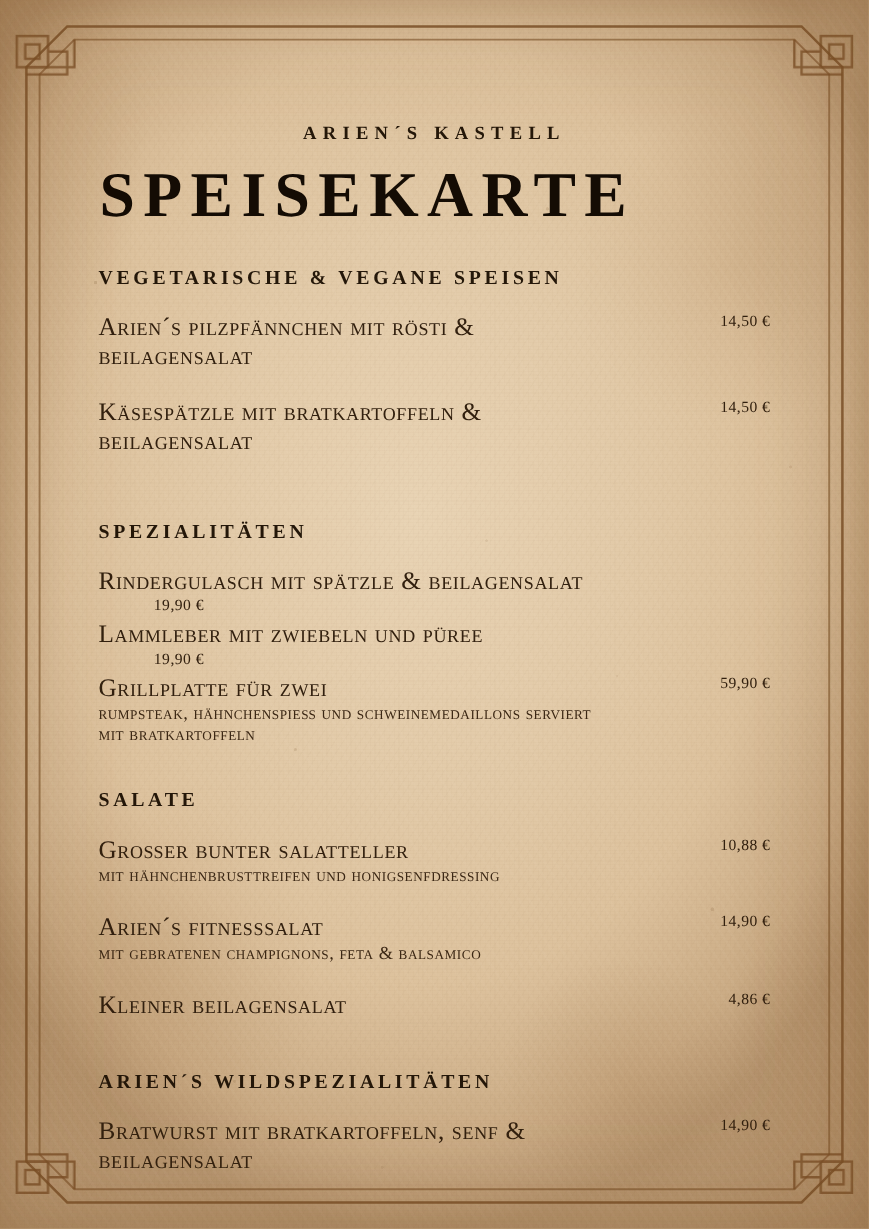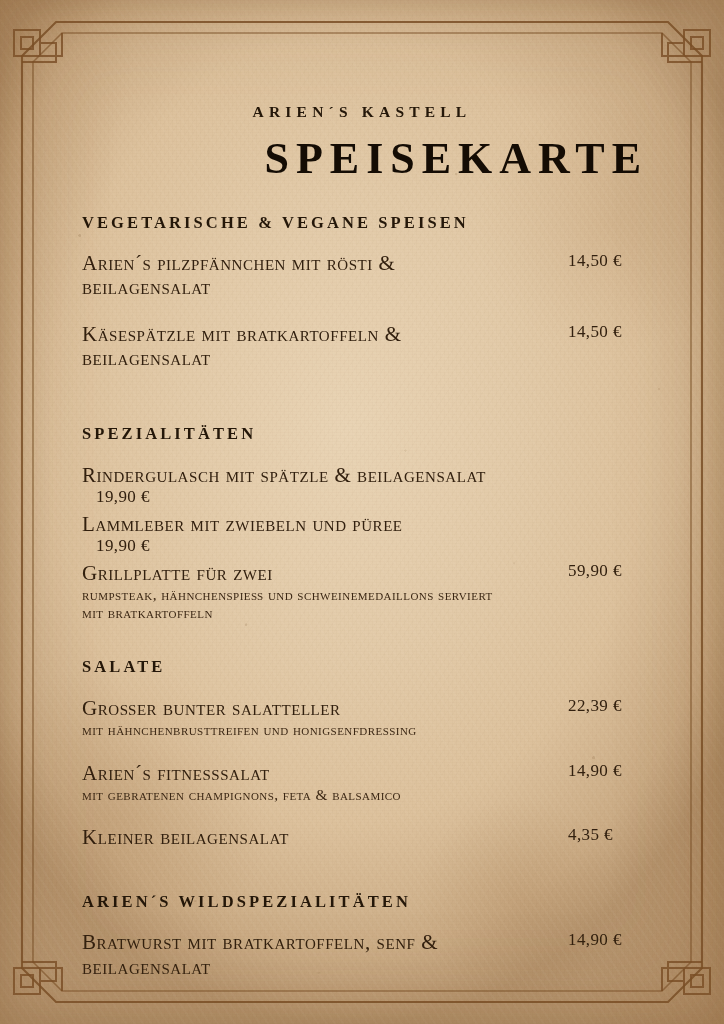--- a/index.html
+++ b/index.html
@@ -99,22 +99,22 @@
     text-align: center;
     font-size: 15.5px;
     letter-spacing: 5.2px;
     font-weight: 700;
     color: #241709;
     line-height: 1;
   }
   .title {
     margin: 0;
     padding-top: 17px;
-    text-align: right;
-    font-size: 44px;
+    text-align: left;
+    font-size: 53px;
     letter-spacing: 7px;
     font-weight: 700;
     color: #140c04;
     line-height: 1;
     text-indent: 7px;
   }
 
   .section {
     margin-top: 34px;
   }
@@ -160,22 +160,22 @@
     line-height: 1.14;
     color: #3b2714;
     font-variant: small-caps;
     text-transform: lowercase;
     margin-top: 1px;
   }
 
   .item-price {
     flex: 0 0 auto;
     min-width: 74px;
-    text-align: left;
-    font-size: 17px;
+    text-align: right;
+    font-size: 13px;
     letter-spacing: 0.4px;
     line-height: 1.16;
     color: #32200f;
     white-space: nowrap;
     padding-left: 14px;
   }
 </style>
 </head>
 <body>
 
@@ -271,34 +271,34 @@
     </div>
 
     <div class="section sec-salate">
       <div class="section-title">SALATE</div>
       <div class="items">
         <div class="item">
           <div class="item-text">
             <div class="item-name">Großer bunter salatteller</div>
             <div class="item-desc">mit Hähnchenbrusttreifen und Honigsenfdressing</div>
           </div>
-          <div class="item-price">22,39 €</div>
+          <div class="item-price">10,88 €</div>
         </div>
         <div class="item">
           <div class="item-text">
             <div class="item-name">Arien´s Fitnesssalat</div>
             <div class="item-desc">mit gebratenen Champignons, Feta &amp; Balsamico</div>
           </div>
           <div class="item-price">14,90 €</div>
         </div>
         <div class="item">
           <div class="item-text">
             <div class="item-name">Kleiner Beilagensalat</div>
           </div>
-          <div class="item-price">4,35 €</div>
+          <div class="item-price">4,86 €</div>
         </div>
       </div>
     </div>
 
     <div class="section sec-wild">
       <div class="section-title">ARIEN´S WILDSPEZIALITÄTEN</div>
       <div class="items">
         <div class="item">
           <div class="item-text">
             <div class="item-name">Bratwurst mit Bratkartoffeln, Senf &amp; Beilagensalat</div>

